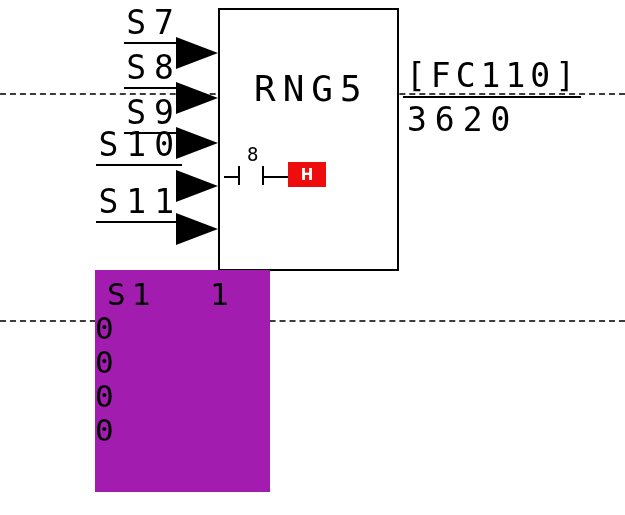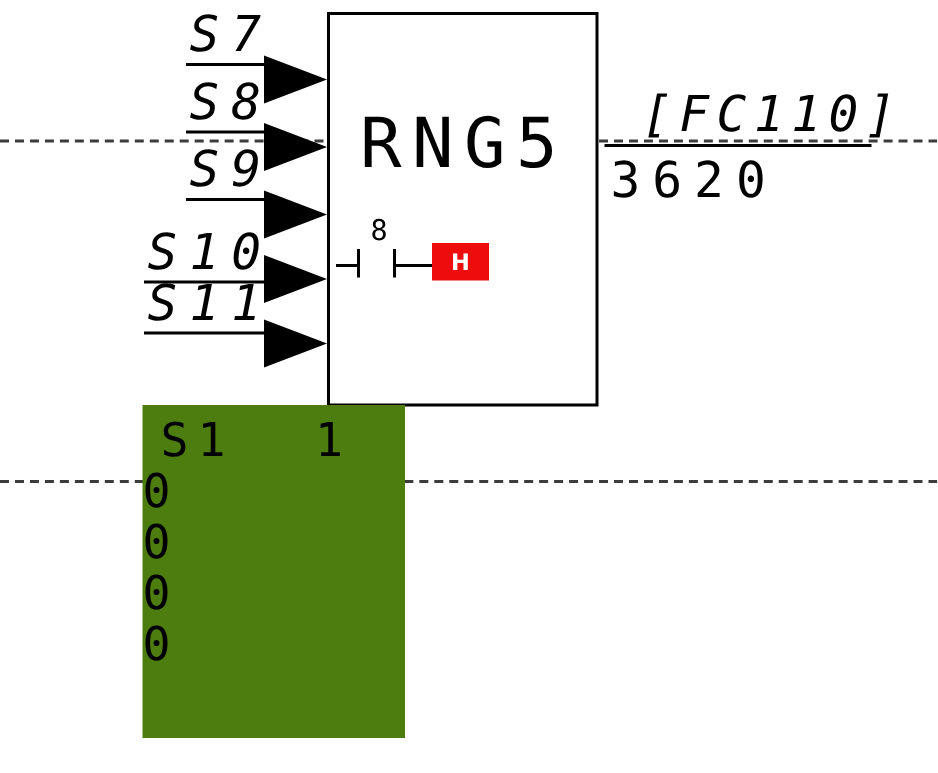--- a/index.html
+++ b/index.html
@@ -4,59 +4,59 @@
 <style>
   html,body{margin:0;padding:0;background:#ffffff;}
   #canvas{
     position:relative;width:625px;height:515px;background:#ffffff;
     font-family:"DejaVu Sans Mono","Liberation Mono",monospace;
     overflow:hidden;color:#000;
   }
   .dash{position:absolute;left:0;width:625px;height:0;border-top:2px dashed #3c3c3c;z-index:1;}
 
   
-  .input-row{position:absolute;left:0;width:182px;text-align:right;z-index:2;font-style:italic;}
+  .input-row{position:absolute;left:0;width:182px;text-align:right;z-index:2;}
   .input-label{
     display:inline-block;font-size:33px;line-height:34px;letter-spacing:8px;
     border-bottom:2px solid #000;padding:0 0 2px 2px;
   }
   .arrow{
     position:absolute;left:176px;width:0;height:0;z-index:2;
     border-top:16px solid transparent;border-bottom:16px solid transparent;
     border-left:42px solid #000;
   }
 
   
   .block{
     position:absolute;left:218px;top:8px;width:181px;height:263px;
     border:2px solid #000;background:#fff;z-index:2;box-sizing:border-box;
   }
-  .block-title{position:absolute;left:20px;top:58px;font-size:46px;letter-spacing:7px;}
+  .block-title{position:absolute;left:34px;top:58px;font-size:36px;letter-spacing:7px;}
   .wire{position:absolute;background:#000;}
   .w1{left:4px;top:166px;width:15px;height:2px;}
   .t1{left:18px;top:156px;width:2px;height:19px;}
   .t2{left:42px;top:156px;width:2px;height:19px;}
   .w2{left:43px;top:166px;width:25px;height:2px;}
   .bus-width{position:absolute;left:27px;top:134px;font-size:19px;line-height:20px;}
   .h-box{
     position:absolute;left:68px;top:152px;width:38px;height:25px;
     background:#ee0d0d;color:#fff;font-size:15px;font-weight:bold;
     display:flex;align-items:center;justify-content:center;
     font-family:"DejaVu Sans","Liberation Sans",sans-serif;
   }
 
   
-  .output-tag{position:absolute;left:428px;top:56px;font-size:33px;letter-spacing:5px;z-index:2;font-style:italic;}
+  .output-tag{position:absolute;left:406px;top:56px;font-size:33px;letter-spacing:5px;z-index:2;}
   .output-line{position:absolute;left:403px;top:96px;width:178px;height:2px;background:#000;z-index:2;}
   .output-value{position:absolute;left:407px;top:100px;font-size:33px;letter-spacing:8px;z-index:2;}
 
   
   .param-table{
     position:absolute;left:95px;top:270px;width:175px;height:222px;
-    background:#4d7c0f;z-index:3;box-sizing:border-box;padding-top:7px;
+    background:#a21caf;z-index:3;box-sizing:border-box;padding-top:7px;
   }
   .p-row{display:flex;height:34px;font-size:31px;line-height:34px;letter-spacing:6px;}
   .p-name{width:103px;padding-left:12px;}
   .p-value{flex:1;}
 </style>
 </head>
 <body>
 
 <div id="canvas">
 
@@ -71,21 +71,21 @@
   <div class="input-row" style="top:51px">
     <span class="input-label">S8</span>
   </div>
   <div class="arrow" style="top:82px"></div>
 
   <div class="input-row" style="top:96px">
     <span class="input-label">S9</span>
   </div>
   <div class="arrow" style="top:127px"></div>
 
-  <div class="input-row" style="top:151px">
+  <div class="input-row" style="top:128px">
     <span class="input-label">S10</span>
   </div>
   <div class="arrow" style="top:170px"></div>
 
   <div class="input-row" style="top:185px">
     <span class="input-label">S11</span>
   </div>
   <div class="arrow" style="top:213px"></div>
 
   <div class="block">

